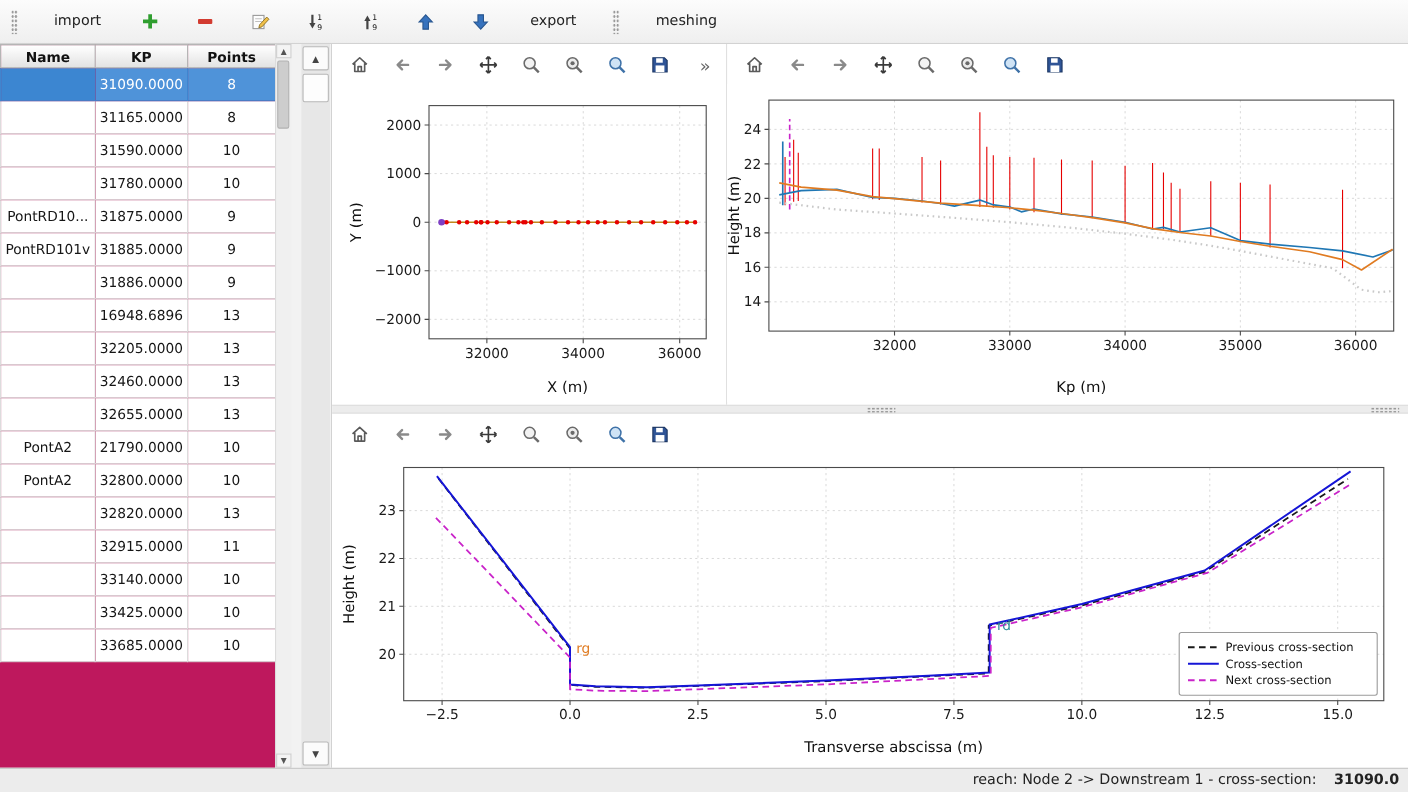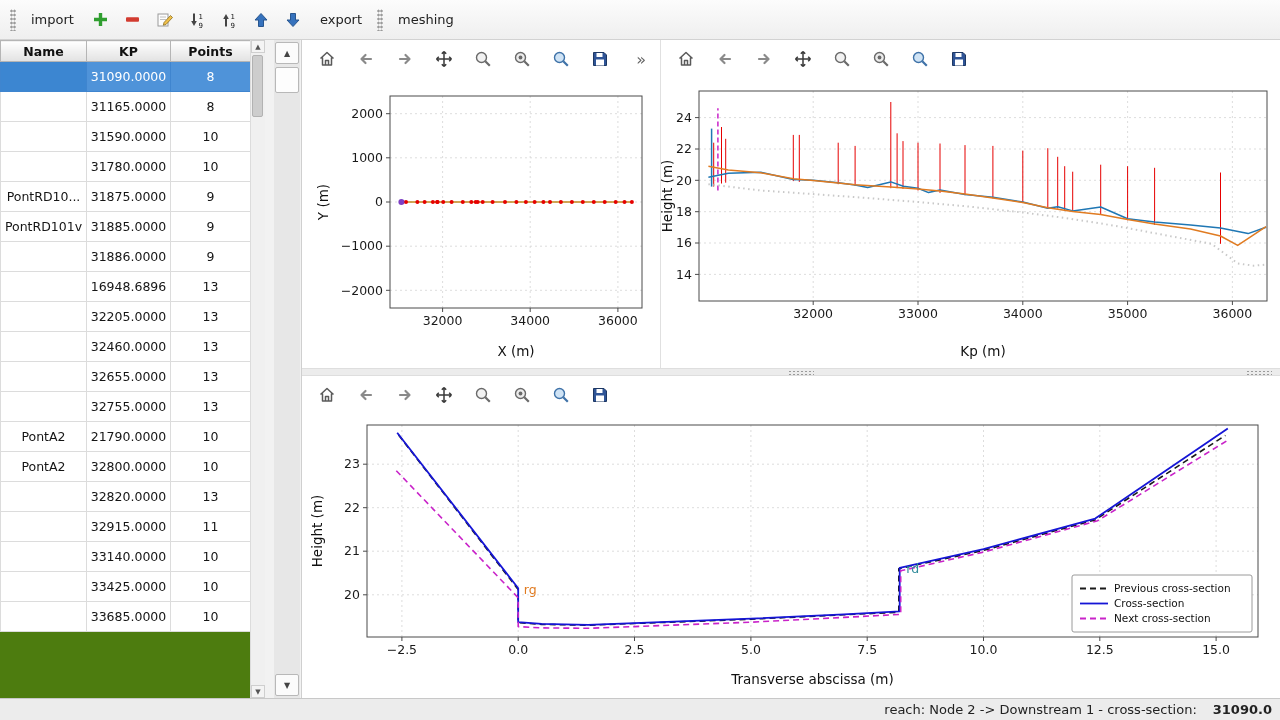--- a/index.html
+++ b/index.html
@@ -2,34 +2,34 @@
 <html><head>
 <meta charset="utf-8">
 <style>
   *{margin:0;padding:0;box-sizing:border-box}
   html,body{width:1280px;height:720px;overflow:hidden;background:#fff;
     font-family:"DejaVu Sans","Liberation Sans",sans-serif;font-size:13px;color:#1a1a1a}
   .app{width:1280px;height:720px;display:flex;flex-direction:column}
 
   
   .top-toolbar{height:40px;flex:0 0 40px;background:linear-gradient(#fcfcfc,#efefef);
-    border-bottom:1px solid #d2d2d2;display:flex;align-items:center;gap:0;padding:0 6px}
+    border-bottom:1px solid #d2d2d2;display:flex;align-items:center;gap:18px;padding:0 6px}
   .tb-grip{width:6px;height:22px;margin:0 4px;
     background-image:radial-gradient(#9a9a9a 1px,transparent 1.2px);background-size:3px 4px}
   .tb-text{background:transparent;border:1px solid transparent;height:28px;padding:0 10px;
     font-family:inherit;font-size:13px;color:#222;cursor:default}
   .tb-icon{width:32px;height:30px;background:transparent;border:1px solid transparent;
     display:flex;align-items:center;justify-content:center;cursor:default}
 
   
   .main{flex:1;display:flex;min-height:0}
 
   
   .left-panel{width:302px;flex:0 0 302px;background:#f2f2f2;display:flex;border-right:1px solid #cfcfcf}
-  .table-wrap{width:250px;background:#4d7c0f}
+  .table-wrap{width:250px;background:#be185d}
   table{border-collapse:collapse;width:250px;table-layout:fixed;font-size:12.5px}
   col.c-name{width:86px}col.c-kp{width:84px}col.c-points{width:80px}
   th{height:21px;background:linear-gradient(#ffffff,#e2e2e2);border:1px solid #b5b5b5;
     font-weight:bold;font-size:12.5px;color:#111}
   td{height:30px;border:1px solid #dcdcdc;text-align:center;color:#151515;background:#fff;
     overflow:hidden;white-space:nowrap}
   tr.selected td{background:#4f93d9;color:#fff;border-color:#3f85cf}
   tr.selected td:first-child{background:#3c86d1}
 
   
@@ -193,25 +193,20 @@
                 <td>13</td>
               </tr>
               <tr>
                 <td></td>
                 <td>32460.0000</td>
                 <td>13</td>
               </tr>
               <tr>
                 <td></td>
                 <td>32655.0000</td>
-                <td>13</td>
-              </tr>
-              <tr>
-                <td></td>
-                <td>32755.0000</td>
                 <td>13</td>
               </tr>
               <tr>
                 <td>PontA2</td>
                 <td>21790.0000</td>
                 <td>10</td>
               </tr>
               <tr>
                 <td>PontA2</td>
                 <td>32800.0000</td>

